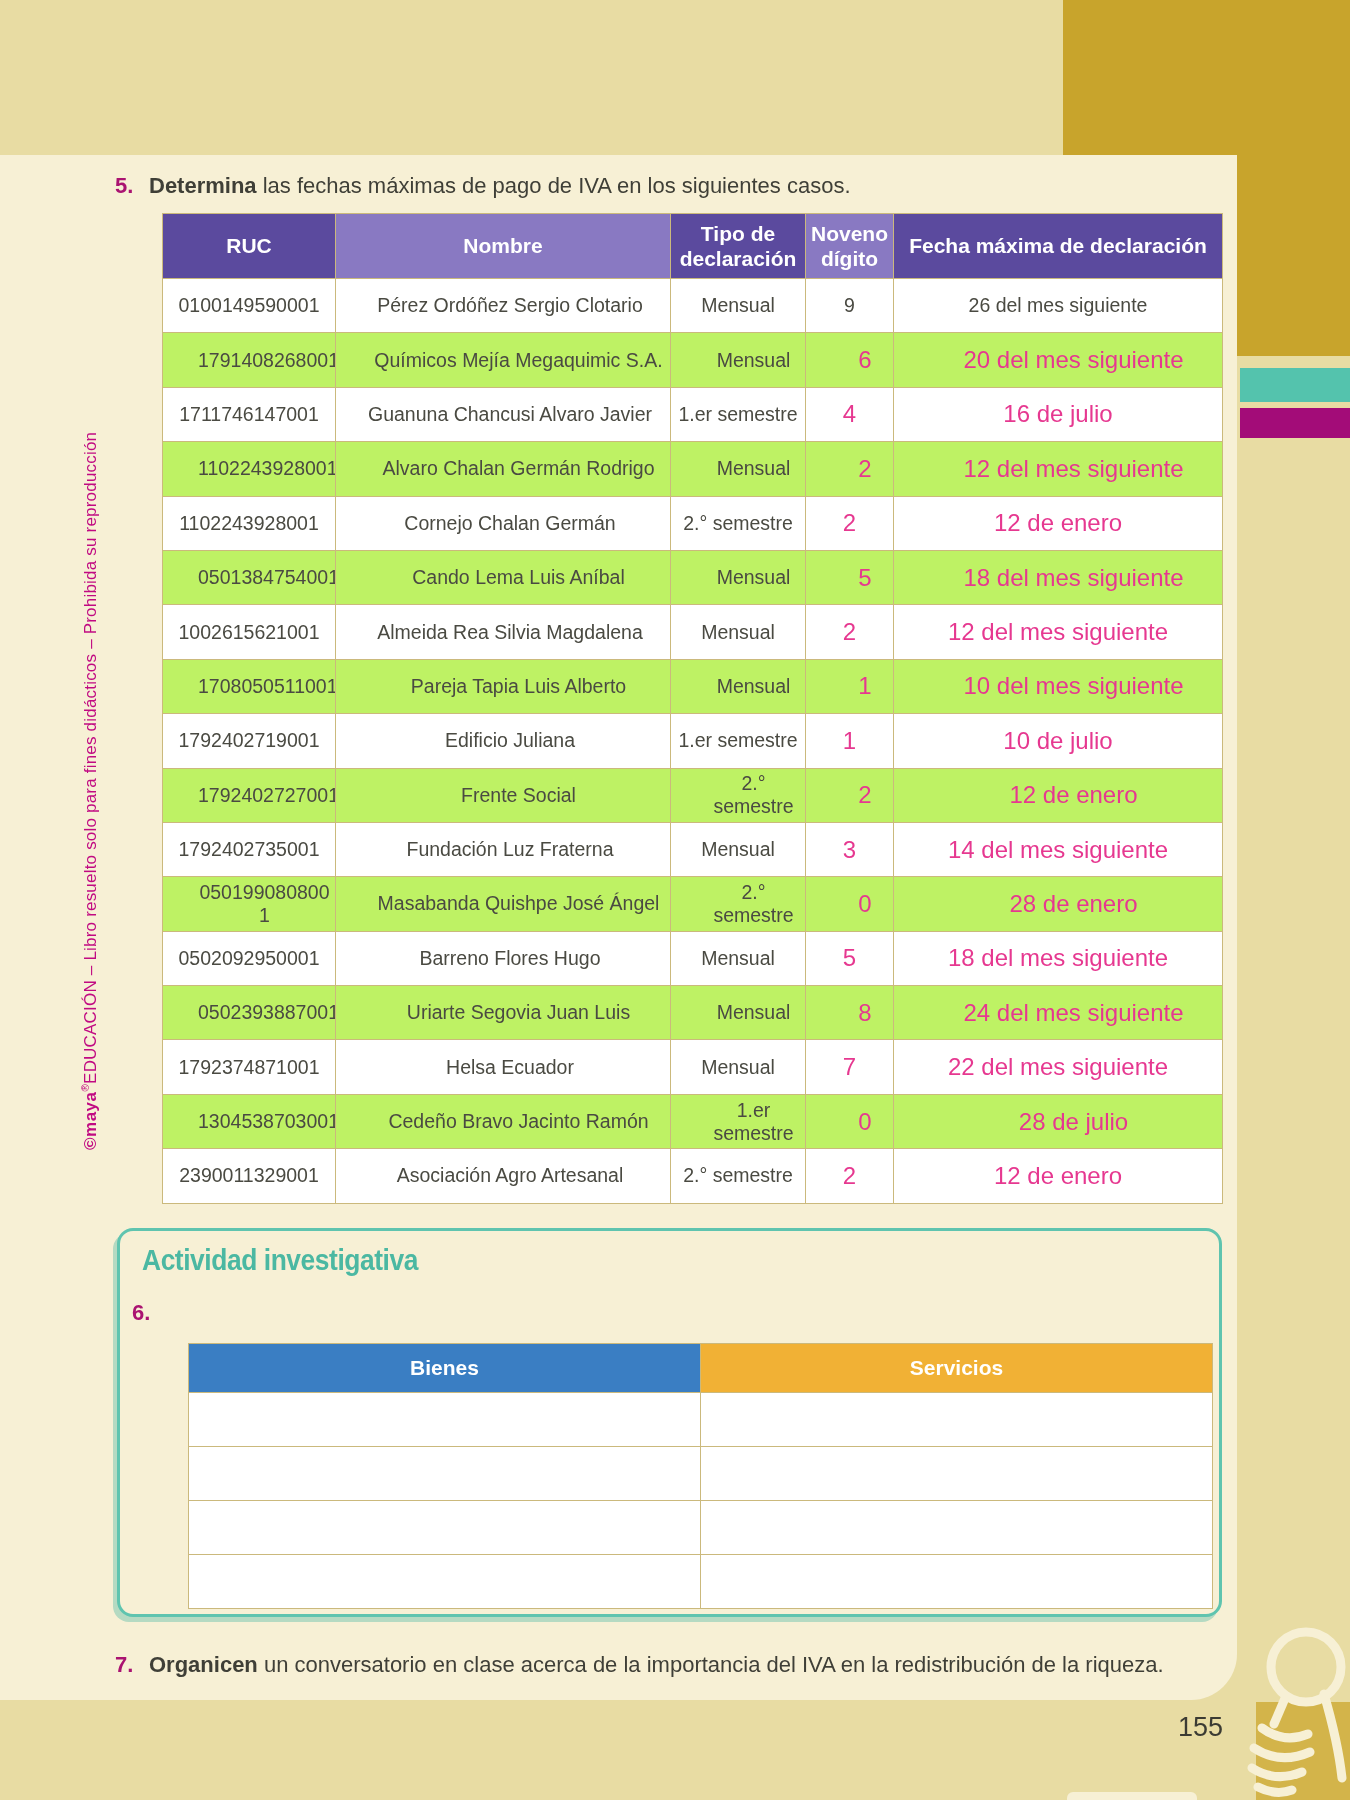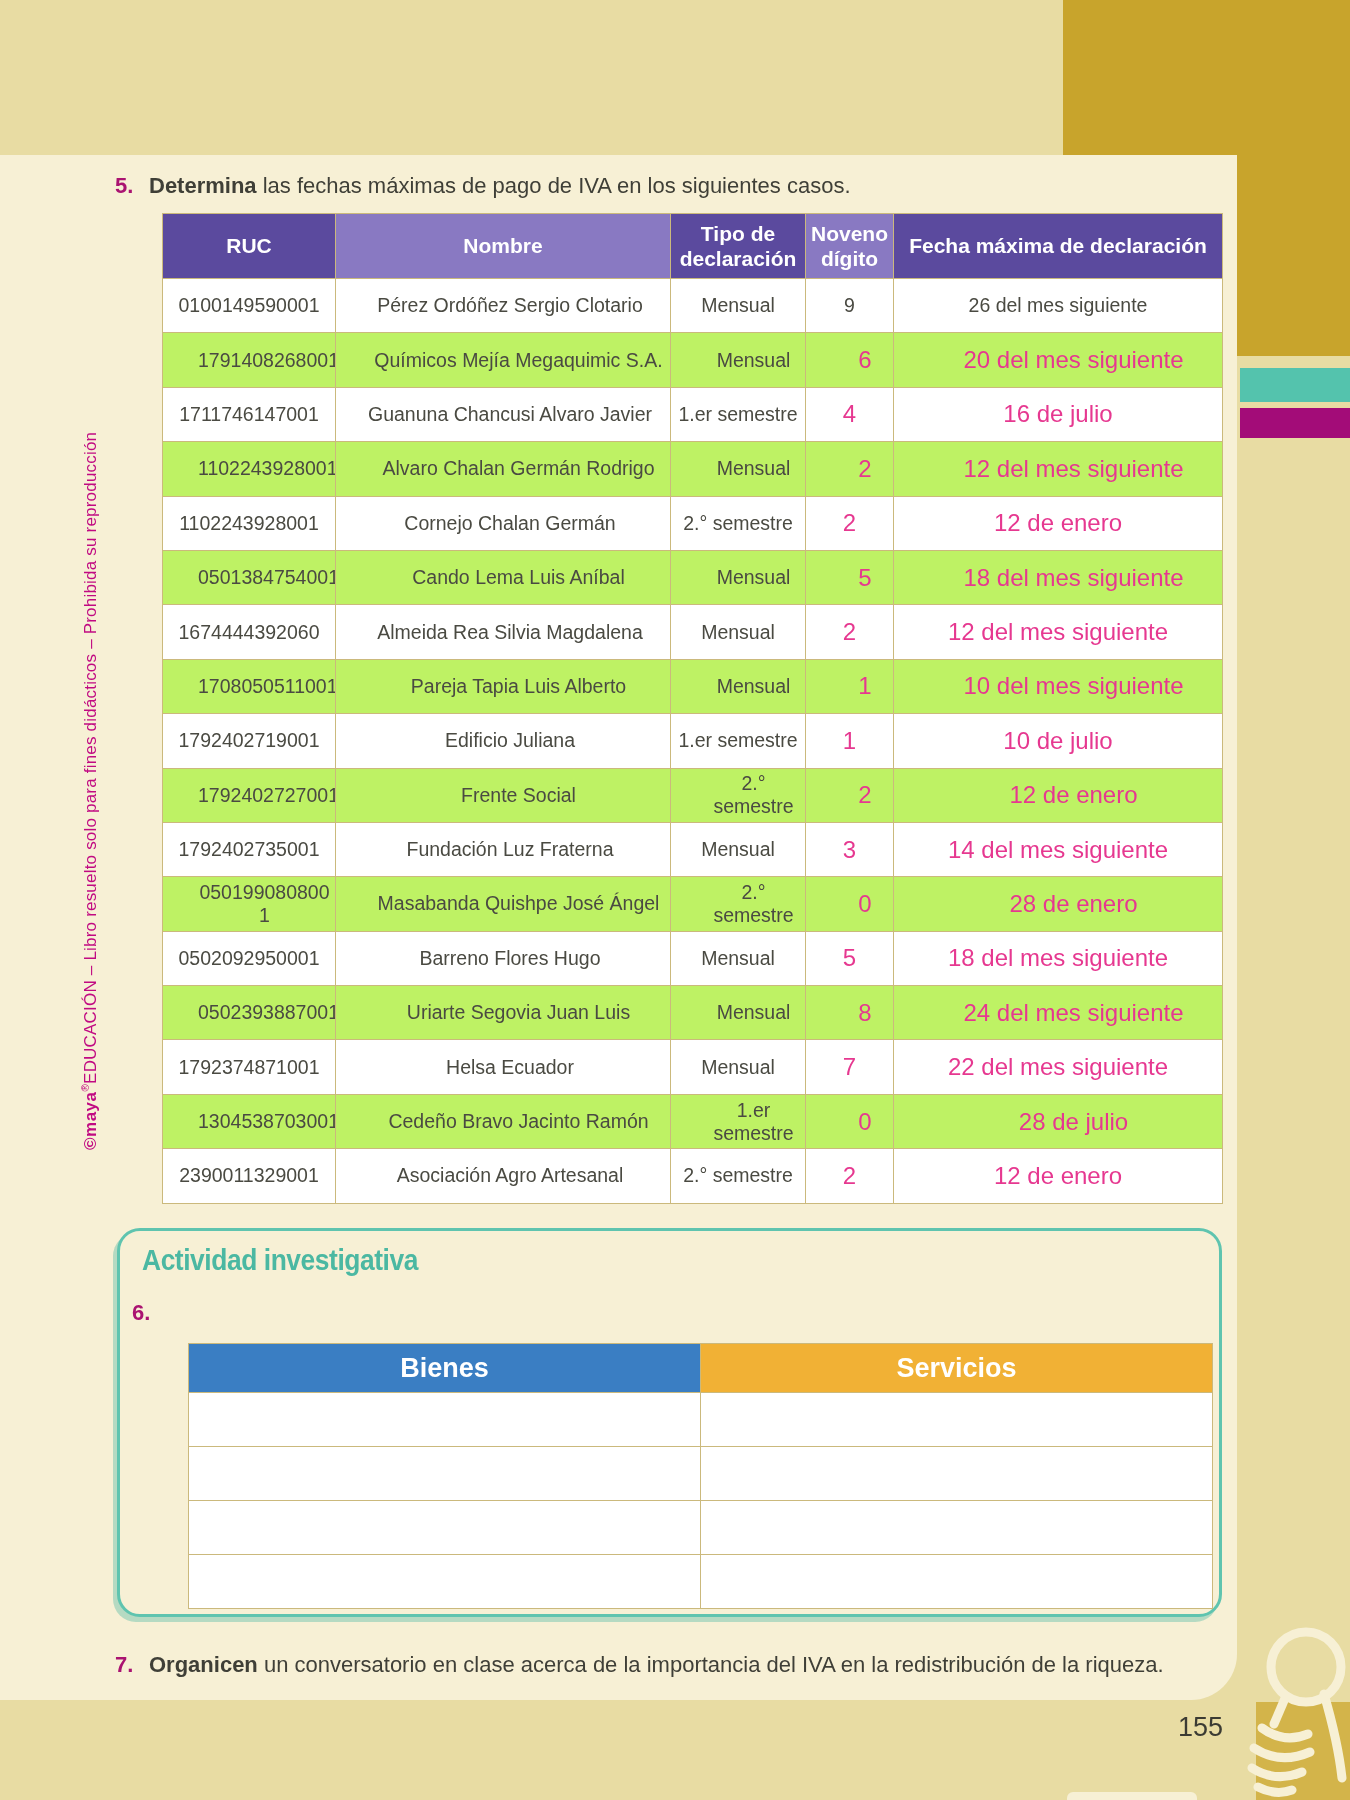--- a/index.html
+++ b/index.html
@@ -40,29 +40,29 @@
   .iva-table th{height:64px;color:#fff;font-size:21px;font-weight:bold;text-align:center;line-height:1.2;}
   .iva-table th.dark{background:#5b4a9e;}
   .iva-table th.light{background:#8979c2;}
   .iva-table td{height:53.4px;font-size:19.5px;color:#4a4a42;text-align:center;}
   .iva-table tr.pink td{background:#bef264;padding-left:35px;}
   .iva-table td.nombre{text-align:center;padding-left:18px;}
   .iva-table td.ans{color:#e63890;font-size:24px;}
 
   
   .activity-box{position:absolute;left:117px;top:1073px;width:1105px;height:389px;
-                border:3px solid #5fc4af;border-radius:23px;background:#f7f0d5;
+                border:3px solid #5fc4af;border-radius:16px;background:#f7f0d5;
                 box-shadow:-4px 5px 0 rgba(100,190,170,.45);box-sizing:border-box;}
   .activity-title{position:absolute;left:22px;top:12px;font-size:30px;font-weight:bold;color:#4bb8a2;
                   transform:scaleX(.88);transform-origin:0 0;letter-spacing:-.5px;white-space:nowrap;}
   .ex6{left:12px;top:68px;width:1020px;position:absolute;}
 
   .bs-table{position:absolute;left:68px;top:112px;width:1025px;border-collapse:collapse;
             table-layout:fixed;background:#fff;}
-  .bs-table th{height:46px;color:#fff;font-size:27px;font-weight:bold;text-align:center;
+  .bs-table th{height:46px;color:#fff;font-size:21px;font-weight:bold;text-align:center;
                border:1.6px solid #cbb97c;}
   .bs-table th.bienes{background:#3a7ec3;}
   .bs-table th.servicios{background:#f1b135;}
   .bs-table td{height:51px;border:1.6px solid #cbb97c;}
 </style>
 </head>
 <body>
 
 <div class="page">
 
@@ -129,21 +129,21 @@
             <td class="fecha ans">12 de enero</td>
           </tr>
           <tr class="pink">
             <td class="ruc">0501384754001</td>
             <td class="nombre">Cando Lema Luis Aníbal</td>
             <td class="tipo">Mensual</td>
             <td class="digito ans">5</td>
             <td class="fecha ans">18 del mes siguiente</td>
           </tr>
           <tr>
-            <td class="ruc">1674444392060</td>
+            <td class="ruc">1002615621001</td>
             <td class="nombre">Almeida Rea Silvia Magdalena</td>
             <td class="tipo">Mensual</td>
             <td class="digito ans">2</td>
             <td class="fecha ans">12 del mes siguiente</td>
           </tr>
           <tr class="pink">
             <td class="ruc">1708050511001</td>
             <td class="nombre">Pareja Tapia Luis Alberto</td>
             <td class="tipo">Mensual</td>
             <td class="digito ans">1</td>

